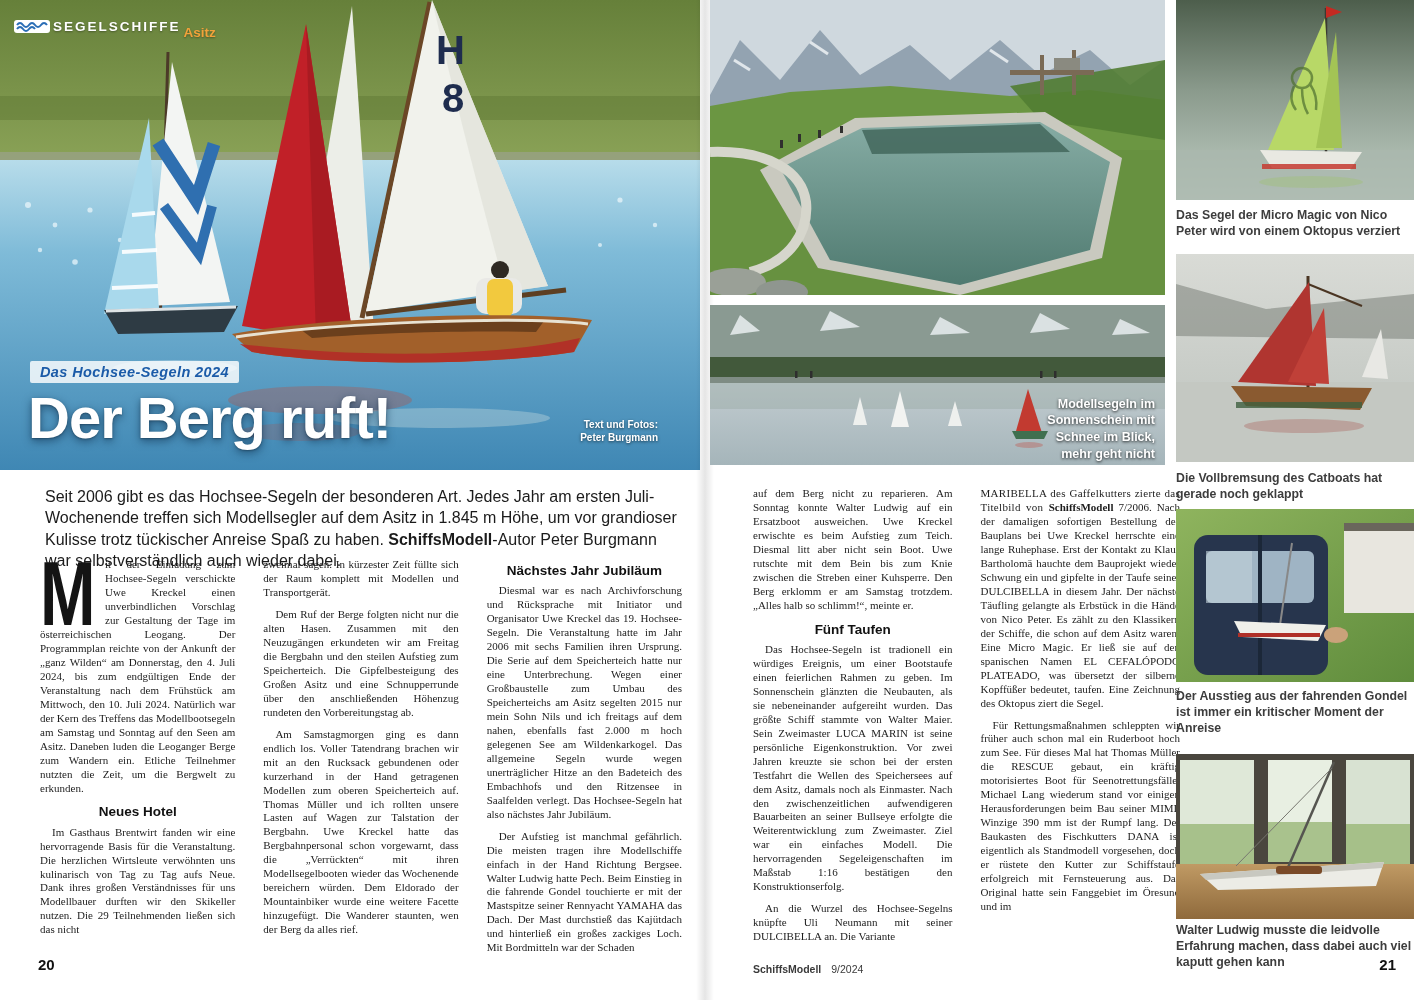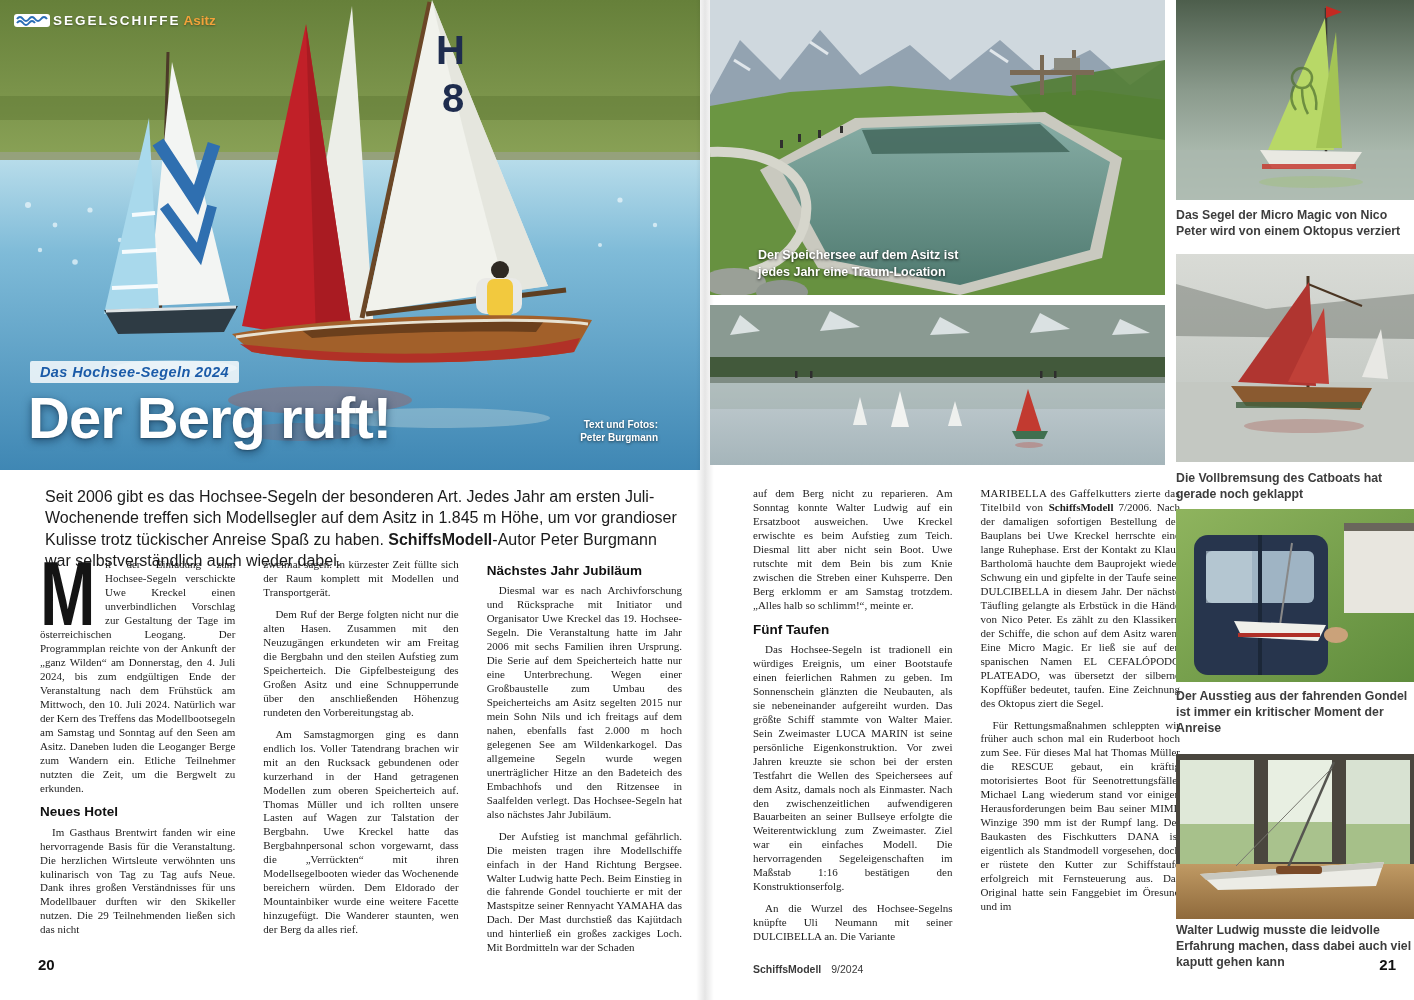--- a/index.html
+++ b/index.html
@@ -7,40 +7,40 @@
     position:relative;width:1414px;height:1000px;overflow:hidden;
     background:#ffffff;font-family:"Liberation Sans",sans-serif;color:#1e1e1e;
   }
   .abs{position:absolute;}
   figure{margin:0;}
   .ph{display:block;width:100%;height:100%;}
   
   .hero{left:0;top:0;width:700px;height:470px;overflow:hidden;}
   .hero-topbar{left:14px;top:13px;display:flex;align-items:center;gap:3px;}
   .section-label{color:#ffffff;font-weight:bold;font-size:13.5px;letter-spacing:2px;text-shadow:0 1px 2px rgba(0,0,0,.35);}
-  .topic-label{color:#f2a23a;font-weight:bold;font-size:13.5px;text-shadow:0 1px 2px rgba(0,0,0,.35);}
+  .topic-label{color:#f2a23a;font-weight:bold;font-size:13.5px;text-shadow:0 1px 2px rgba(0,0,0,.35);margin-top:12px;}
   .kicker{left:30px;top:361px;background:rgba(255,255,255,.82);color:#1b5ba8;
     font-size:14.5px;font-weight:bold;padding:3px 10px;border-radius:2px;letter-spacing:.4px;font-style:italic;}
   .hero-title{left:28px;top:384px;margin:0;color:#ffffff;font-size:58px;font-weight:bold;letter-spacing:-1px;
     text-shadow:0 3px 9px rgba(10,40,70,.6),0 1px 2px rgba(0,0,0,.35);}
   .credit{left:500px;top:418px;width:158px;text-align:right;color:#ffffff;font-size:10px;font-weight:bold;
     line-height:1.3;text-shadow:0 1px 3px rgba(0,0,0,.6);}
   
   .intro{left:40px;top:481px;width:642px;font-size:16px;line-height:1.33;color:#1b1b1b;margin:5px;}
   .intro b{font-weight:bold;}
   
   .columns{display:flex;gap:28px;overflow:hidden;}
   .cols-left{left:40px;top:558px;width:642px;height:400px;}
   .cols-right{left:753px;top:487px;width:427px;height:472px;}
   .col{flex:1 1 0;font-family:"Liberation Serif",serif;font-size:11px;line-height:1.27;
     text-align:justify;hyphens:auto;color:#1c1c1c;}
   .para{margin:0 0 8px 0;}
   .para.ind{text-indent:1.1em;}
   .bodyhead{font-family:"Liberation Sans",sans-serif;font-size:13.5px;font-weight:bold;color:#111;
-    margin:4px 0 5px 0;text-align:left;}
+    margin:4px 0 5px 0;text-align:center;}
   .dropcap{float:left;width:58px;height:62px;font-family:"Liberation Sans",sans-serif;font-weight:bold;
     font-size:90px;line-height:.72;margin:4px 7px 0 0;transform:scaleX(.74);transform-origin:left top;color:#141414;}
   .smallcaps{letter-spacing:.3px;}
   
   .pagenum{font-size:15px;font-weight:bold;color:#111;}
   .pagenum-left{left:38px;top:956px;}
   .pagenum-right{left:1356px;top:956px;width:40px;text-align:right;}
   .footer{left:753px;top:963px;font-size:10.5px;color:#3a3a3a;}
   .footer .brand{font-weight:bold;margin-right:10px;}
   .gutter{left:696px;top:0;width:18px;height:1000px;
@@ -210,21 +210,20 @@
         <path d="M0,152 C60,150 92,172 96,202 C99,232 80,262 40,272" stroke="#d6d6cc" stroke-width="10" fill="none"></path>
         <g fill="#30302e">
           <rect x="70" y="140" width="3" height="8"></rect>
             <rect x="88" y="134" width="3" height="8"></rect>
           <rect x="108" y="130" width="3" height="8"></rect>
             <rect x="130" y="126" width="3" height="7"></rect>
         </g>
         <ellipse cx="24" cy="282" rx="32" ry="14" fill="#9aa097"></ellipse>
         <ellipse cx="72" cy="292" rx="26" ry="12" fill="#8f968f"></ellipse>
       </svg>
-      <div class="overlay-cap capA">Der Speichersee auf dem Asitz ist jedes Jahr eine Traum-Location</div>
     </figure>
 
     <figure class="abs photoB">
       <svg class="ph" viewBox="0 0 455 160" preserveAspectRatio="none">
         <rect width="455" height="60" fill="#8a9a92"></rect>
         <g fill="#e9eef0" opacity=".85">
           <polygon points="30,10 50,26 20,30"></polygon>
             <polygon points="120,6 150,22 110,26"></polygon>
           <polygon points="230,12 260,28 220,30"></polygon>
             <polygon points="330,8 360,24 320,28"></polygon>
@@ -248,20 +247,21 @@
         <rect y="78" width="455" height="26" fill="#93a29a" opacity=".35"></rect>
         <g>
           <polygon points="150,92 157,120 143,120" fill="#eef0ee"></polygon>
           <polygon points="190,86 199,122 181,122" fill="#f2f3f1"></polygon>
           <polygon points="245,96 252,121 238,121" fill="#eef0ee"></polygon>
           <polygon points="318,84 332,128 306,126" fill="#c23a30"></polygon>
           <polygon points="302,126 338,126 334,134 306,134" fill="#3f6f4f"></polygon>
           <ellipse cx="319" cy="140" rx="14" ry="3" fill="#c23a30" opacity=".3"></ellipse>
         </g>
       </svg>
+      <div class="overlay-cap capB">Modellsegeln im Sonnenschein mit Schnee im Blick, mehr geht nicht</div>
     </figure>
 
     <div class="abs columns cols-right">
       <div class="col">
         <p class="para">auf dem Berg nicht zu reparieren. Am Sonntag konnte Walter Ludwig auf ein Ersatzboot ausweichen. Uwe Kreckel erwischte es beim Aufstieg zum Teich. Diesmal litt aber nicht sein Boot. Uwe rutschte mit dem Bein bis zum Knie zwischen die Streben einer Kuhsperre. Den Berg erklomm er am Samstag trotzdem. „Alles halb so schlimm!“, meinte er.</p>
         <h3 class="bodyhead">Fünf Taufen</h3>
         <p class="para ind">Das Hochsee-Segeln ist tradionell ein würdiges Ereignis, um einer Bootstaufe einen feierlichen Rahmen zu geben. Im Sonnenschein glänzten die Neubauten, als sie nebeneinander aufgereiht wurden. Das größte Schiff stammte von Walter Maier. Sein Zweimaster LUCA MARIN ist seine persönliche Eigenkonstruktion. Vor zwei Jahren kreuzte sie schon bei der ersten Testfahrt die Wellen des Speichersees auf dem Asitz, damals noch als Einmaster. Nach den zwischenzeitlichen aufwendigeren Bauarbeiten an seiner Bullseye erfolgte die Weiterentwicklung zum Zweimaster. Ziel war ein einfaches Modell. Die hervorragenden Segeleigenschaften im Maßstab 1:16 bestätigen den Konstruktionserfolg.</p>
         <p class="para ind">An die Wurzel des Hochsee-Segelns knüpfte Uli Neumann mit seiner DULCIBELLA an. Die Variante</p>
       </div>
       <div class="col">

